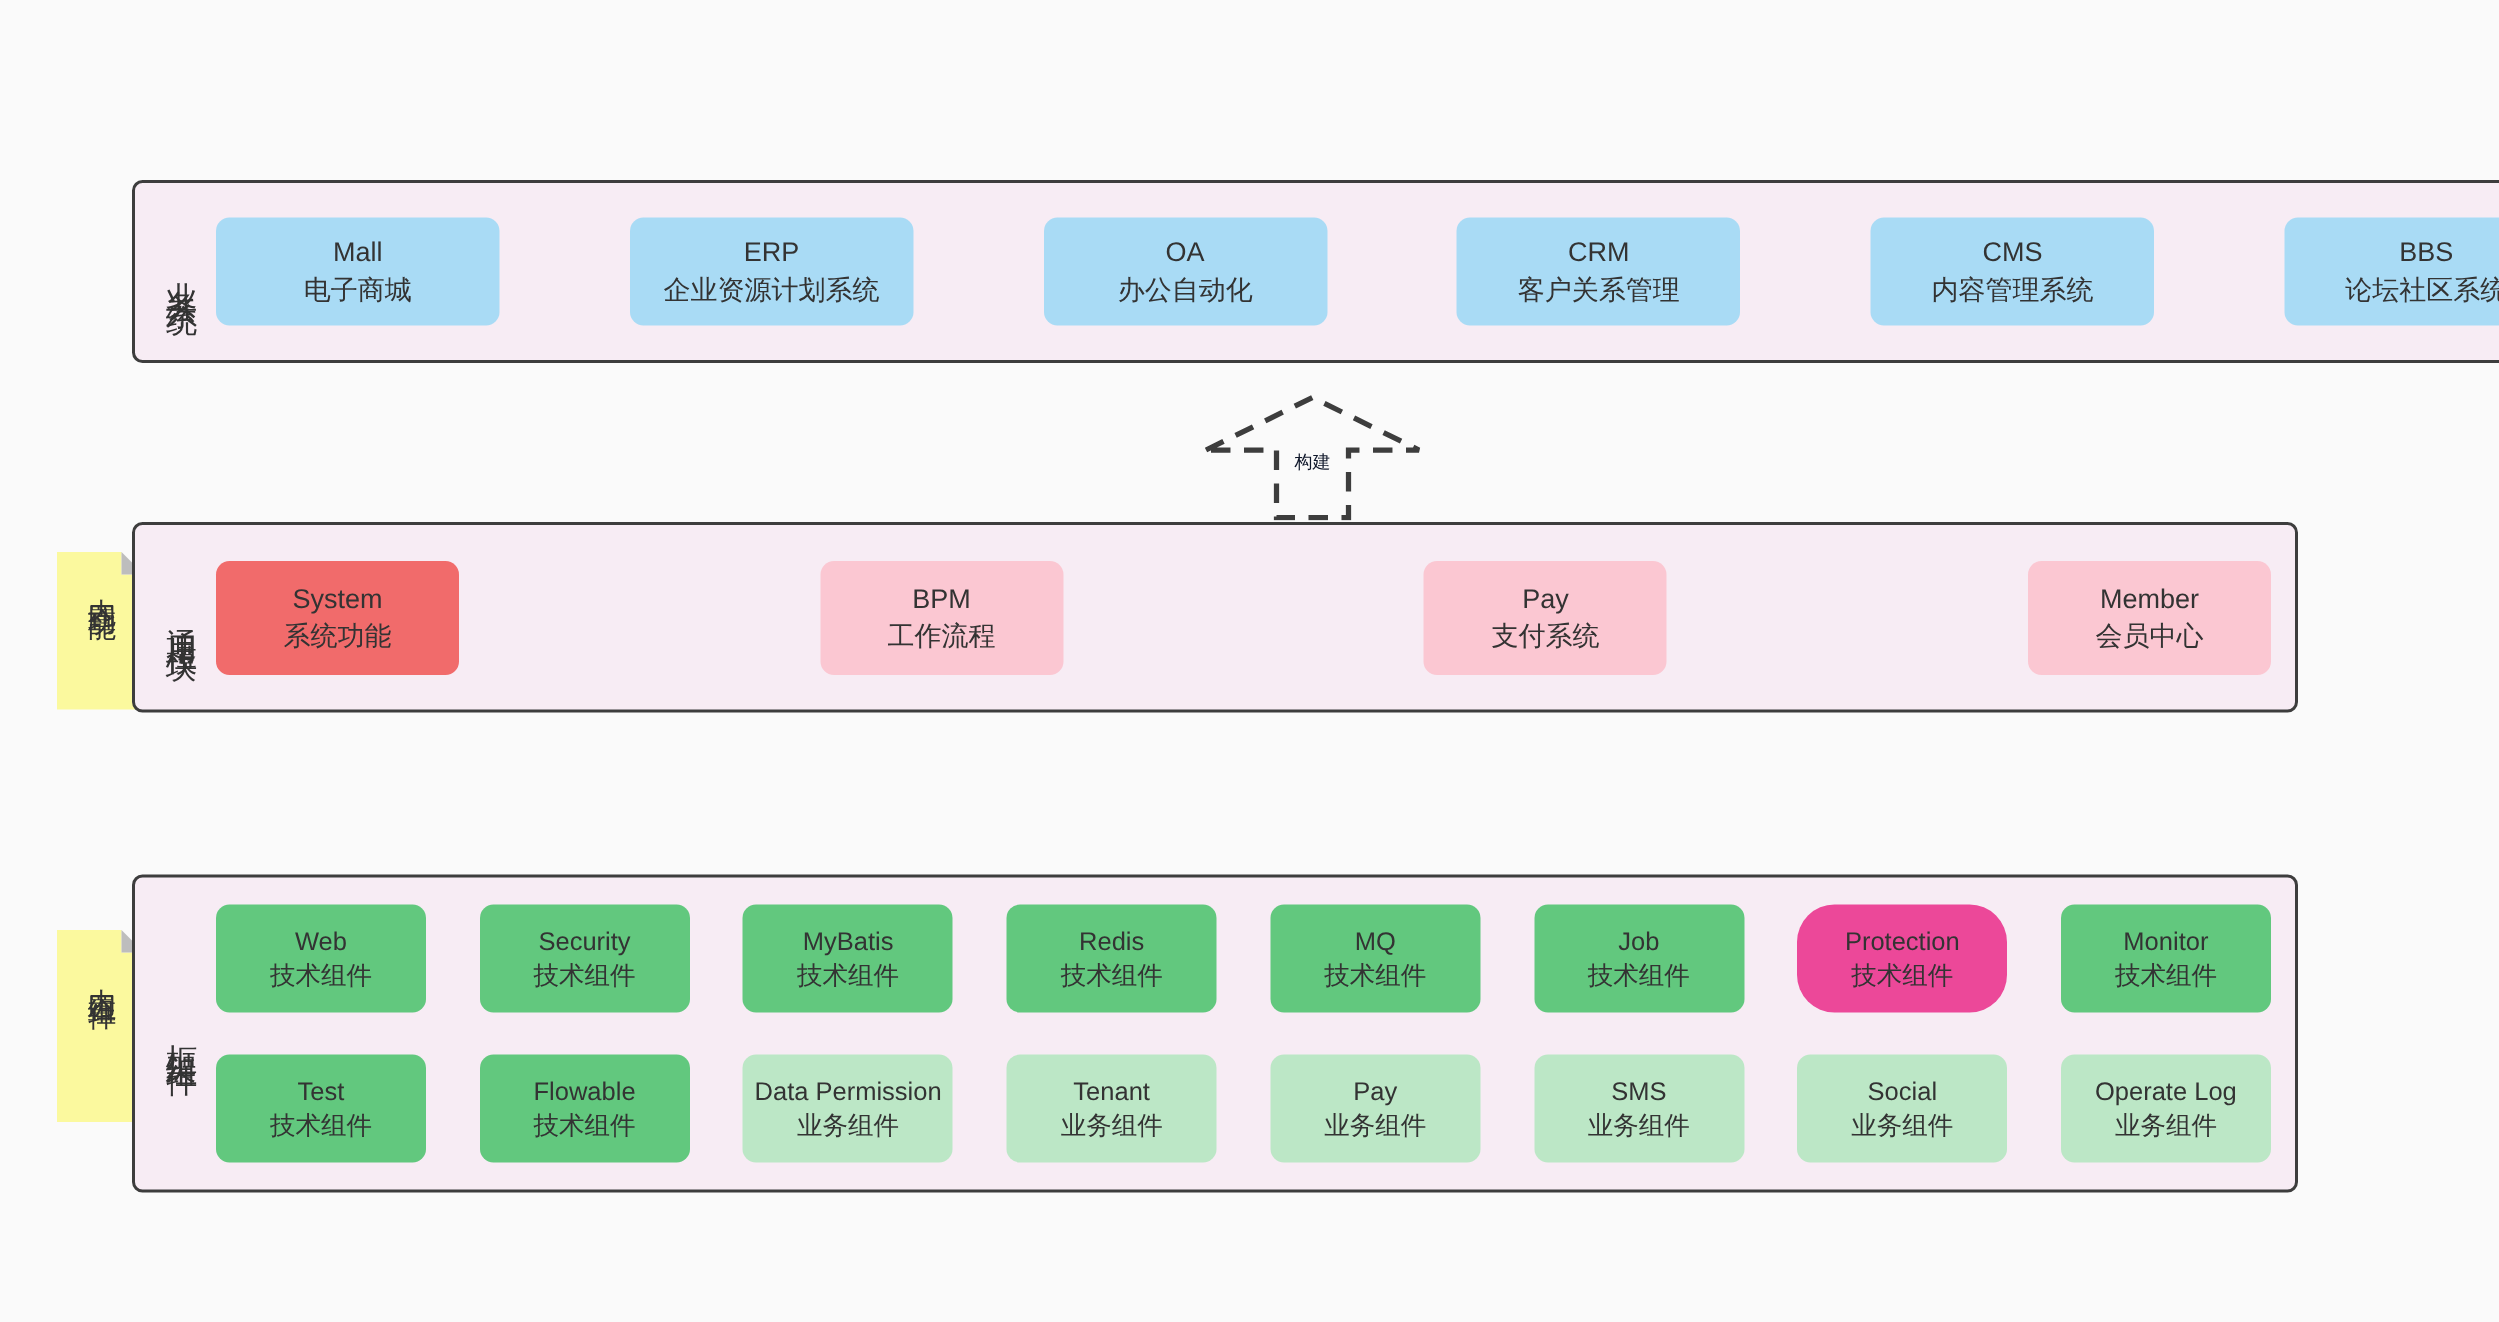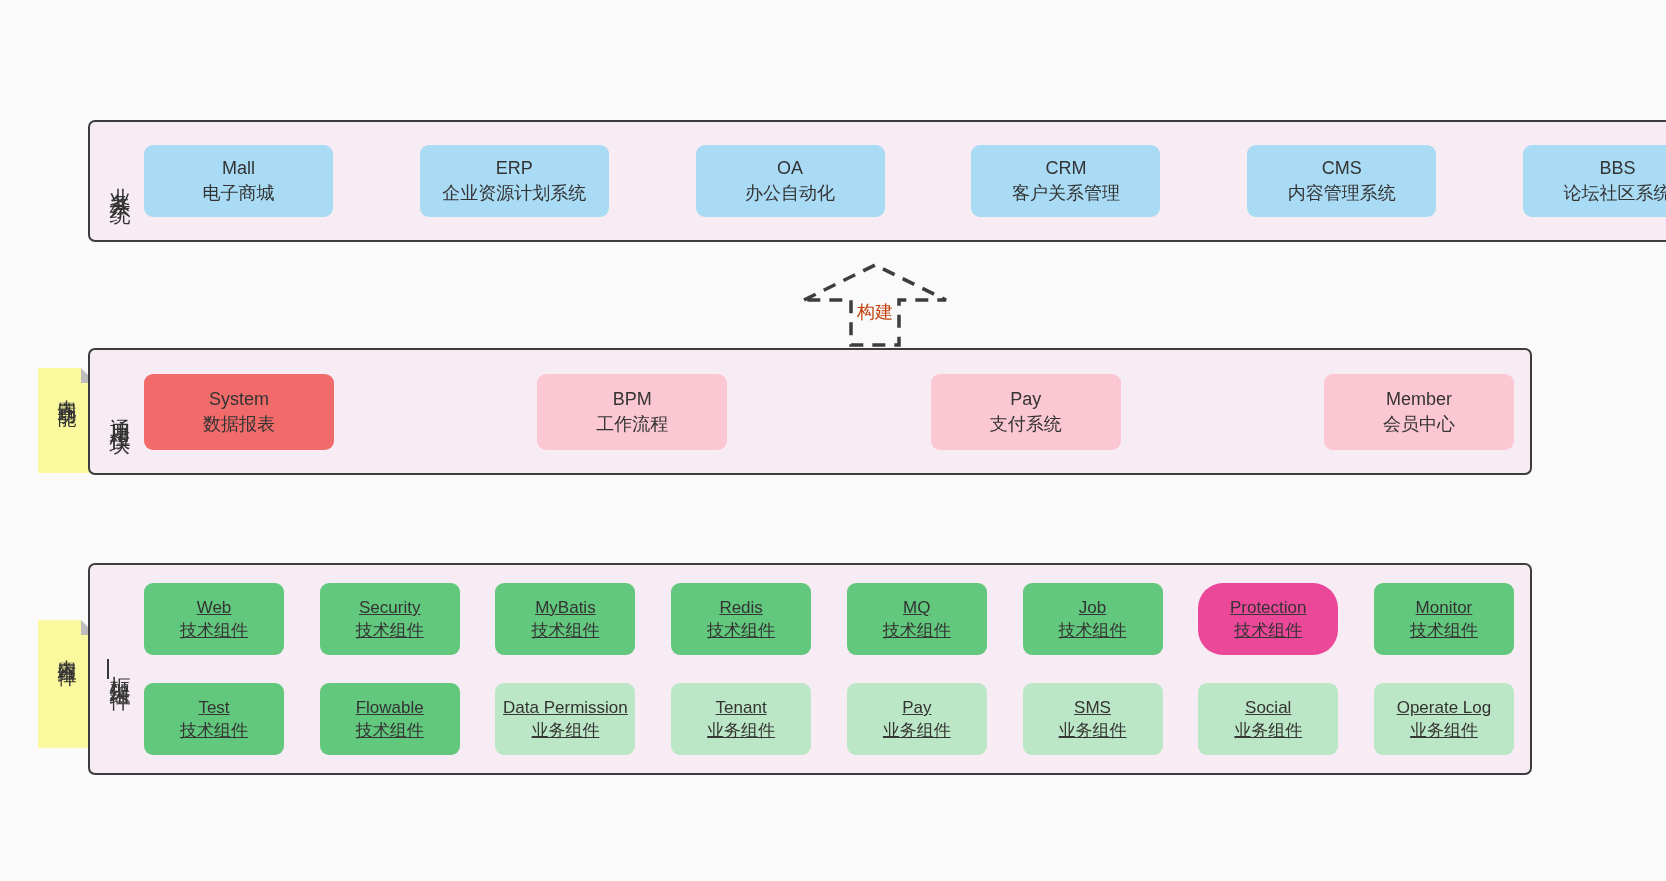--- a/index.html
+++ b/index.html
@@ -21,21 +21,21 @@
     border:2px solid var(--c-border,#3d3d3d);
     border-radius:7px;
     box-sizing:border-box;
     display:flex;
     align-items:center;
     padding:0 16px 0 10px;
     z-index:2;
   }
   .panel-top{left:88px;top:120px;width:1642px;height:122px;}
   .panel-mid{left:88px;top:348px;width:1444px;height:127px;}
-  .panel-bot{left:88px;top:563px;width:1444px;height:212px;text-decoration:underline;}
+  .panel-bot{left:88px;top:583px;width:1444px;height:212px;}
   .vlabel{
     writing-mode:vertical-rl;
     text-orientation:upright;
     font-size:21px;
     letter-spacing:5px;
     color:#333;
     width:34px;
     text-align:center;
     flex:0 0 34px;
     margin-right:10px;
@@ -49,21 +49,21 @@
     display:flex;
     flex-direction:column;
     align-items:center;
     justify-content:center;
     text-align:center;
     color:#333;
     font-size:18px;
     line-height:25px;
   }
   .panel-top .box{width:189px;height:72px;}
-  .panel-mid .box{width:190px;height:76px;}
+  .panel-mid .box{width:162px;height:76px;}
   .panel-bot .box{width:140px;height:72px;font-size:17px;line-height:23px;}
   
   .sticky{
     position:absolute;
     background:var(--c-sticky,#fbf99e);
     z-index:1;
     display:flex;
     align-items:center;
     justify-content:flex-start;
     padding-top:24px;
@@ -90,22 +90,22 @@
   .arrow{position:absolute;z-index:1;}
   .arrow svg{display:block;}
   .arrow-1{left:802px;top:263px;width:146px;height:84px;}
   .arrow-2{left:817px;top:493px;width:146px;height:84px;}
   .arrow-label{
     position:absolute;
     left:50%;top:36px;
     transform:translateX(-50%);
     background:var(--c-pageBg,#fafafa);
     padding:1px 4px;
-    font-size:18px;
-    color:#c2410c;
+    font-size:12px;
+    color:#0f172a;
     white-space:nowrap;
   }
 </style>
 </head>
 <body>
 
 <div class="canvas">
 
   <div class="sticky sticky-mid">
     <span class="fold"></span>
@@ -155,21 +155,21 @@
         </div>
     </div>
   </section>
 
   <section class="panel panel-mid">
     <div class="vlabel">通用模块</div>
     <div class="rows-area">
       <div class="box-row">
           <div class="box" style="background: rgb(241, 107, 107);">
             <span>System</span>
-            <span>数据报表</span>
+            <span>系统功能</span>
           </div>
           <div class="box" style="background: rgb(251, 199, 210);">
             <span>BPM</span>
             <span>工作流程</span>
           </div>
           <div class="box" style="background: rgb(251, 199, 210);">
             <span>Pay</span>
             <span>支付系统</span>
           </div>
           <div class="box" style="background: rgb(251, 199, 210);">

